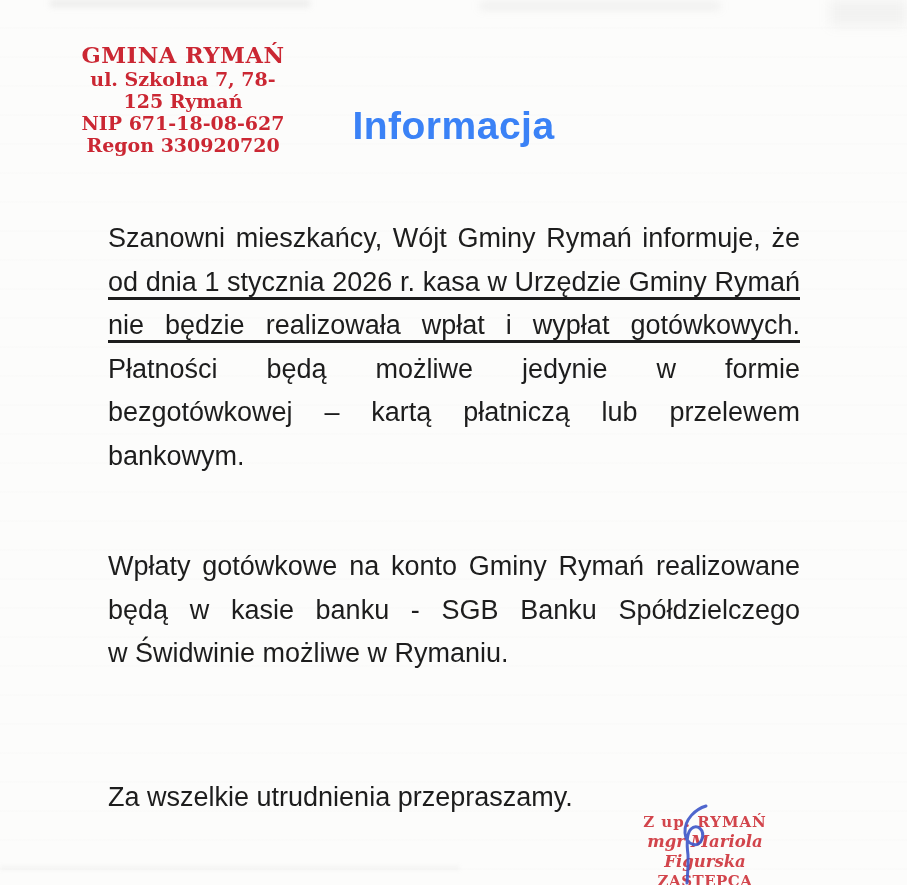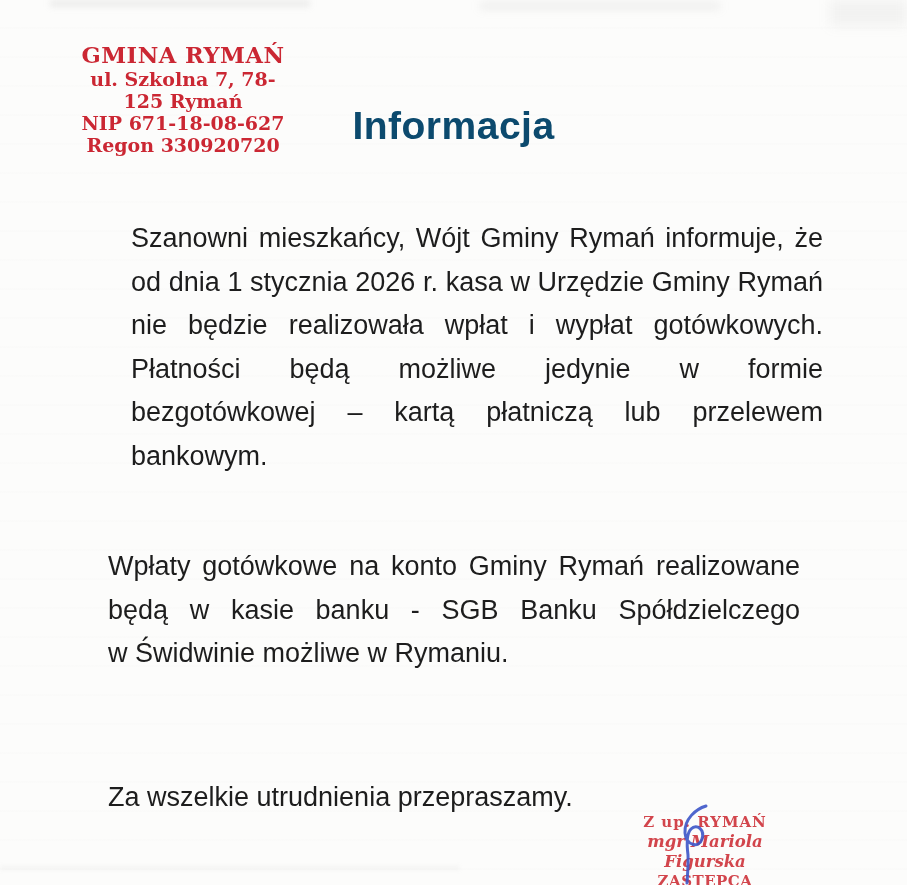--- a/index.html
+++ b/index.html
@@ -32,39 +32,40 @@
     text-align:center;
     font-family:"DejaVu Serif","Liberation Serif",serif;
     font-weight:bold;
   }
   .hs-name{font-size:22.5px;line-height:26px;letter-spacing:.5px;}
   .hs-line{font-size:19px;line-height:22px;}
 
   .title{
     position:absolute;left:0;top:104px;width:100%;
     margin:0;text-align:center;
-    font-size:39px;font-weight:bold;color:#0c4a6e;
+    font-size:39px;font-weight:bold;color:#3b82f6;
     letter-spacing:.5px;
   }
 
   .body-block{position:absolute;left:108px;top:0;width:692px;height:885px;}
   .para{position:absolute;left:0;width:692px;}
-  .p1{top:217px;margin-left:23px;}
+  .p1{top:217px;}
   .p2{top:545px;}
   .p3{top:776px;}
   .line{
     font-size:27px;line-height:43.5px;
     white-space:nowrap;
   }
   .just{
     white-space:normal;
     text-align:justify;text-align-last:justify;
     text-justify:inter-word;
   }
   .uline{
+    text-decoration:underline;
     text-decoration-thickness:2.5px;
     text-underline-offset:6px;
   }
 
   
   .signature-stamp{
     position:absolute;left:626px;top:813px;width:158px;
     text-align:center;
     font-family:"DejaVu Serif","Liberation Serif",serif;
   }

